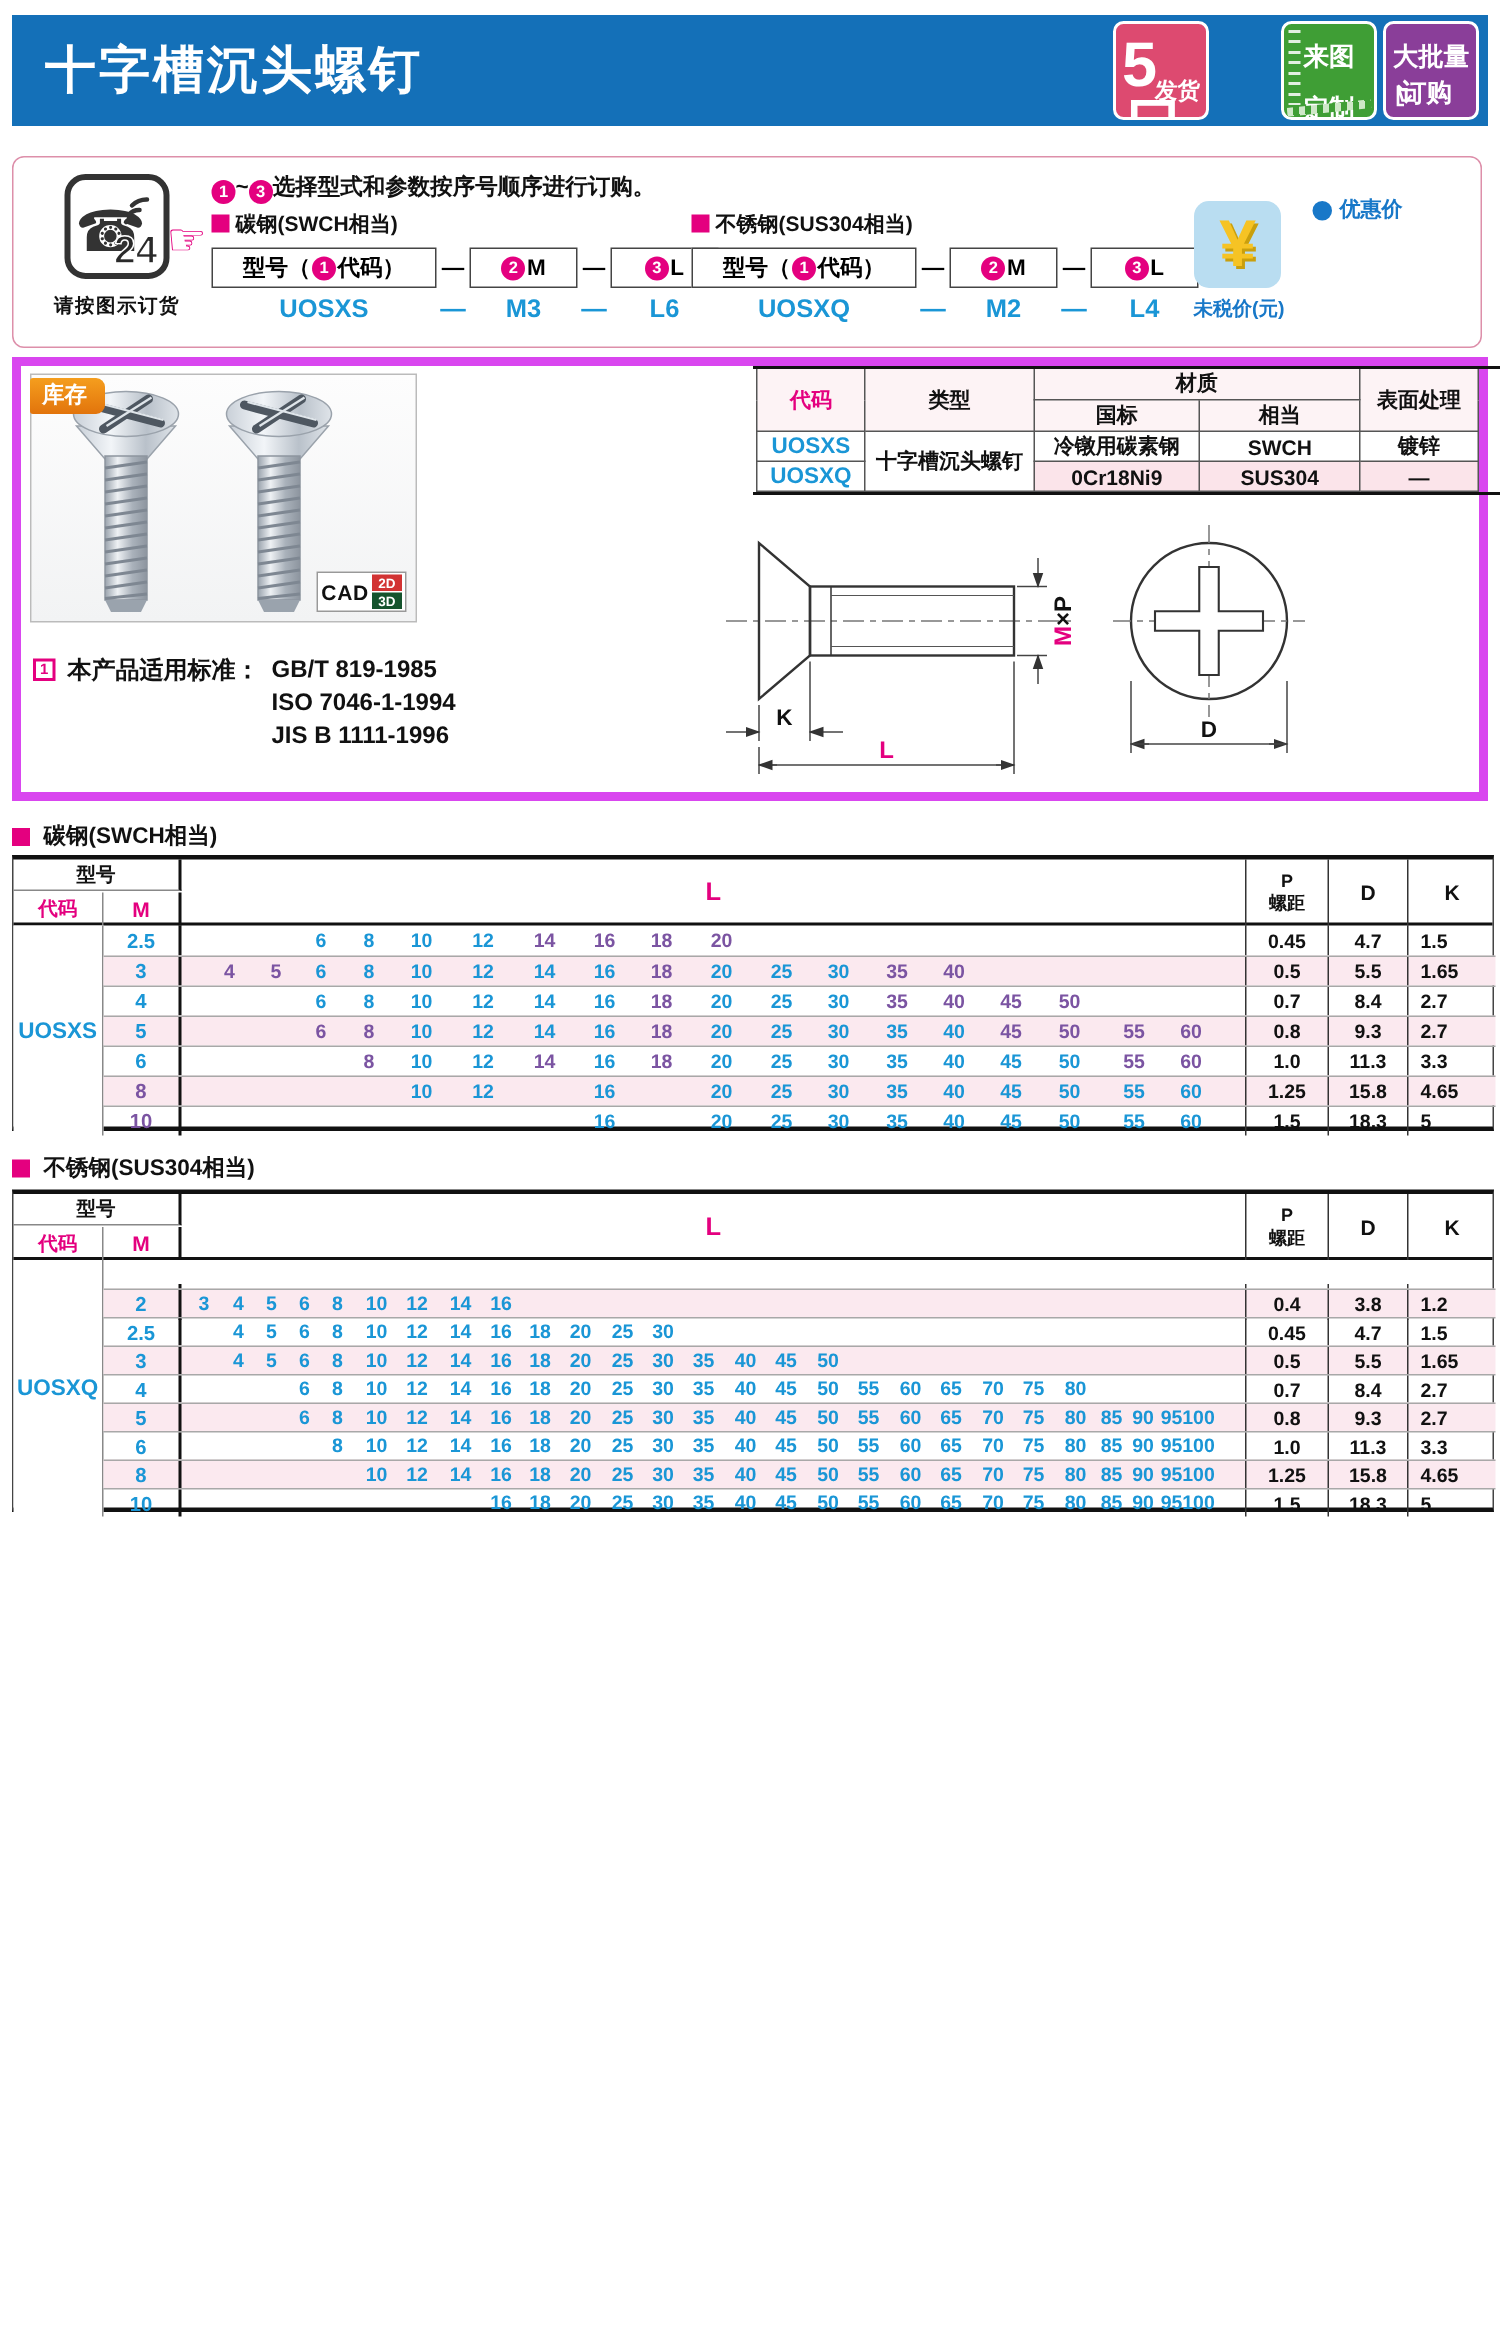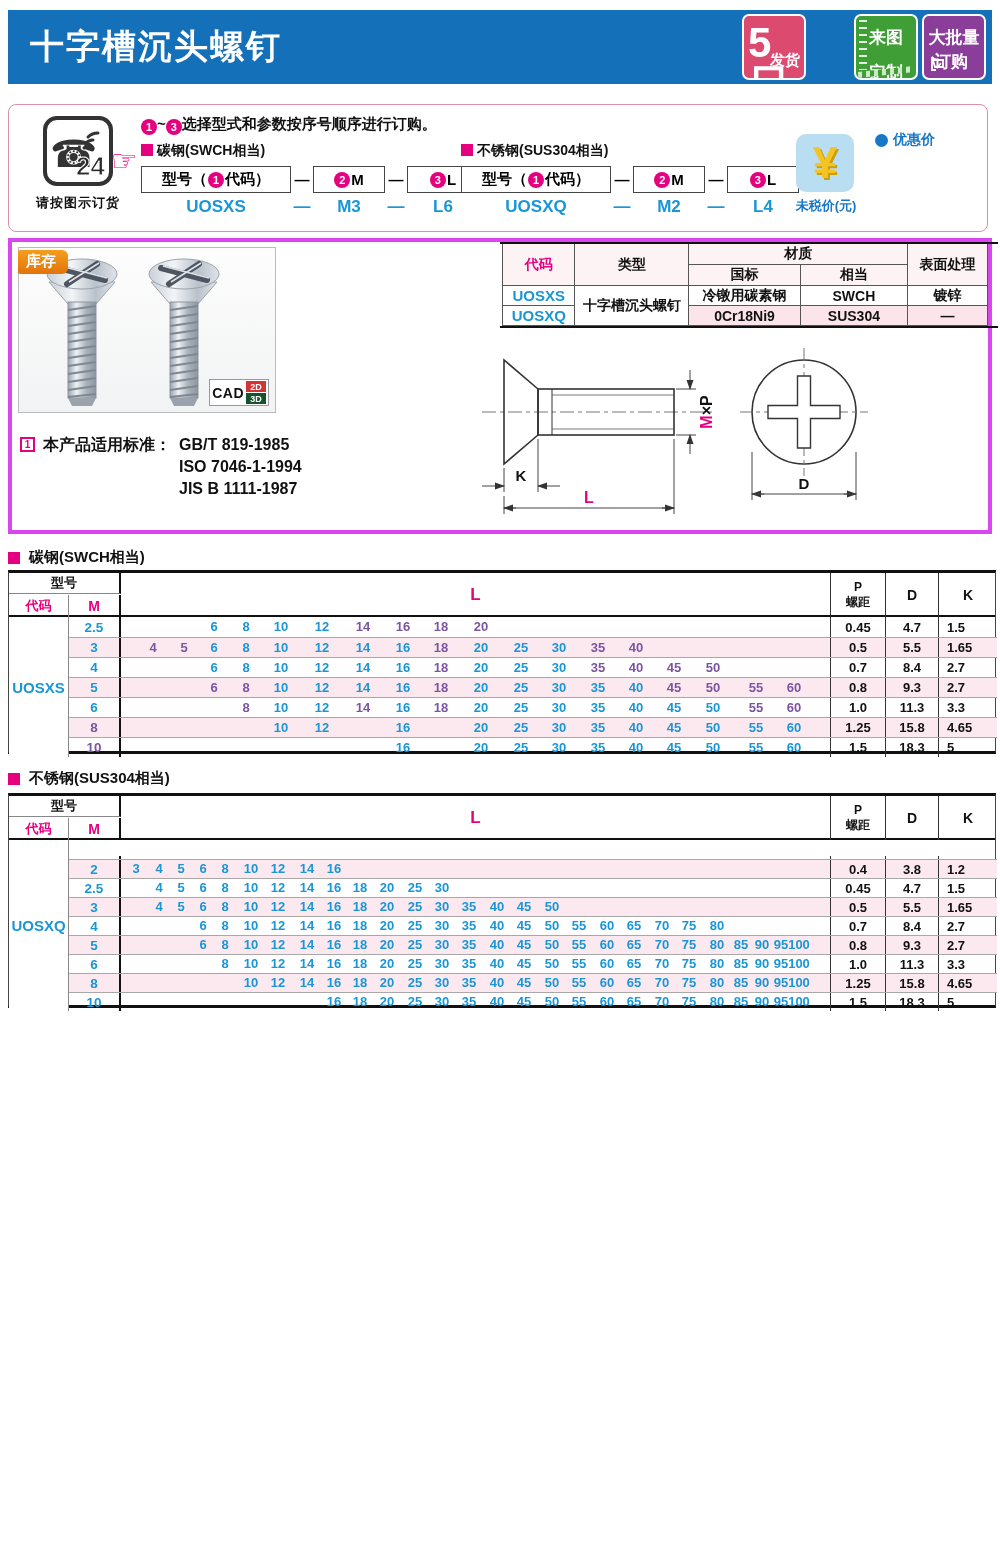--- a/index.html
+++ b/index.html
@@ -54,21 +54,21 @@
   .deal-head { position:absolute; left:866px; top:26px; color:#1878c8; font-weight:700; font-size:14px;
     display:flex; align-items:center; gap:5px; }
   .deal-dot { width:13px; height:13px; border-radius:50%; background:#1878c8; }
   .deal-table { position:absolute; left:862px; top:46px; border-collapse:collapse; }
   .deal-table td { border:1px solid #333; font-size:12.5px; font-weight:700; color:#111;
     text-align:center; height:22px; padding:0 4px; }
   .deal-table .lab { background:#f7eef1; width:40px; }
 
   
   .product-box { position:absolute; left:8px; top:238px; width:984px; height:296px;
-    border:4px solid #d946ef; background:#fff; }
+    border:6px solid #d946ef; background:#fff; }
   .photo-box { position:absolute; left:6px; top:5px; width:258px; height:166px;
     border:1px solid #bbb; background:linear-gradient(#fdfdfd,#f2f3f4); }
   .stock-label { position:absolute; left:-1px; top:2px; background:linear-gradient(#f59e1e,#e2740c);
     color:#fff; font-size:15px; font-weight:700; padding:2px 12px 3px 8px; border-radius:2px 6px 6px 2px; }
   .cad-badge { position:absolute; right:6px; bottom:6px; display:flex; align-items:center;
     border:1px solid #999; background:#fff; padding:1px 2px; gap:2px; }
   .cad-txt { font-size:14px; font-weight:700; color:#111; letter-spacing:.5px; }
   .cad-col { display:flex; flex-direction:column; gap:1px; }
   .cad-2d,.cad-3d { font-size:9px; font-weight:700; color:#fff; width:20px; height:11px;
     display:flex; align-items:center; justify-content:center; }
@@ -273,21 +273,21 @@
         </span>
       </div>
     </div>
 
     <div class="standards">
       <span class="std-icon">1</span>
       <span class="std-label">本产品适用标准：</span>
       <span class="std-vals">
         <div>GB/T 819-1985</div>
         <div>ISO 7046-1-1994</div>
-        <div>JIS B 1111-1987</div>
+        <div>JIS B 1111-1996</div>
       </span>
     </div>
 
     <table class="mat-table">
       <tbody>
           <tr>
         <td class="hd code-h" rowspan="2" style="width:73px">代码</td>
         <td class="hd" rowspan="2" style="width:117px">类型</td>
         <td class="hd" colspan="2">材质</td>
         <td class="hd" rowspan="2" style="width:82px">表面处理</td>

